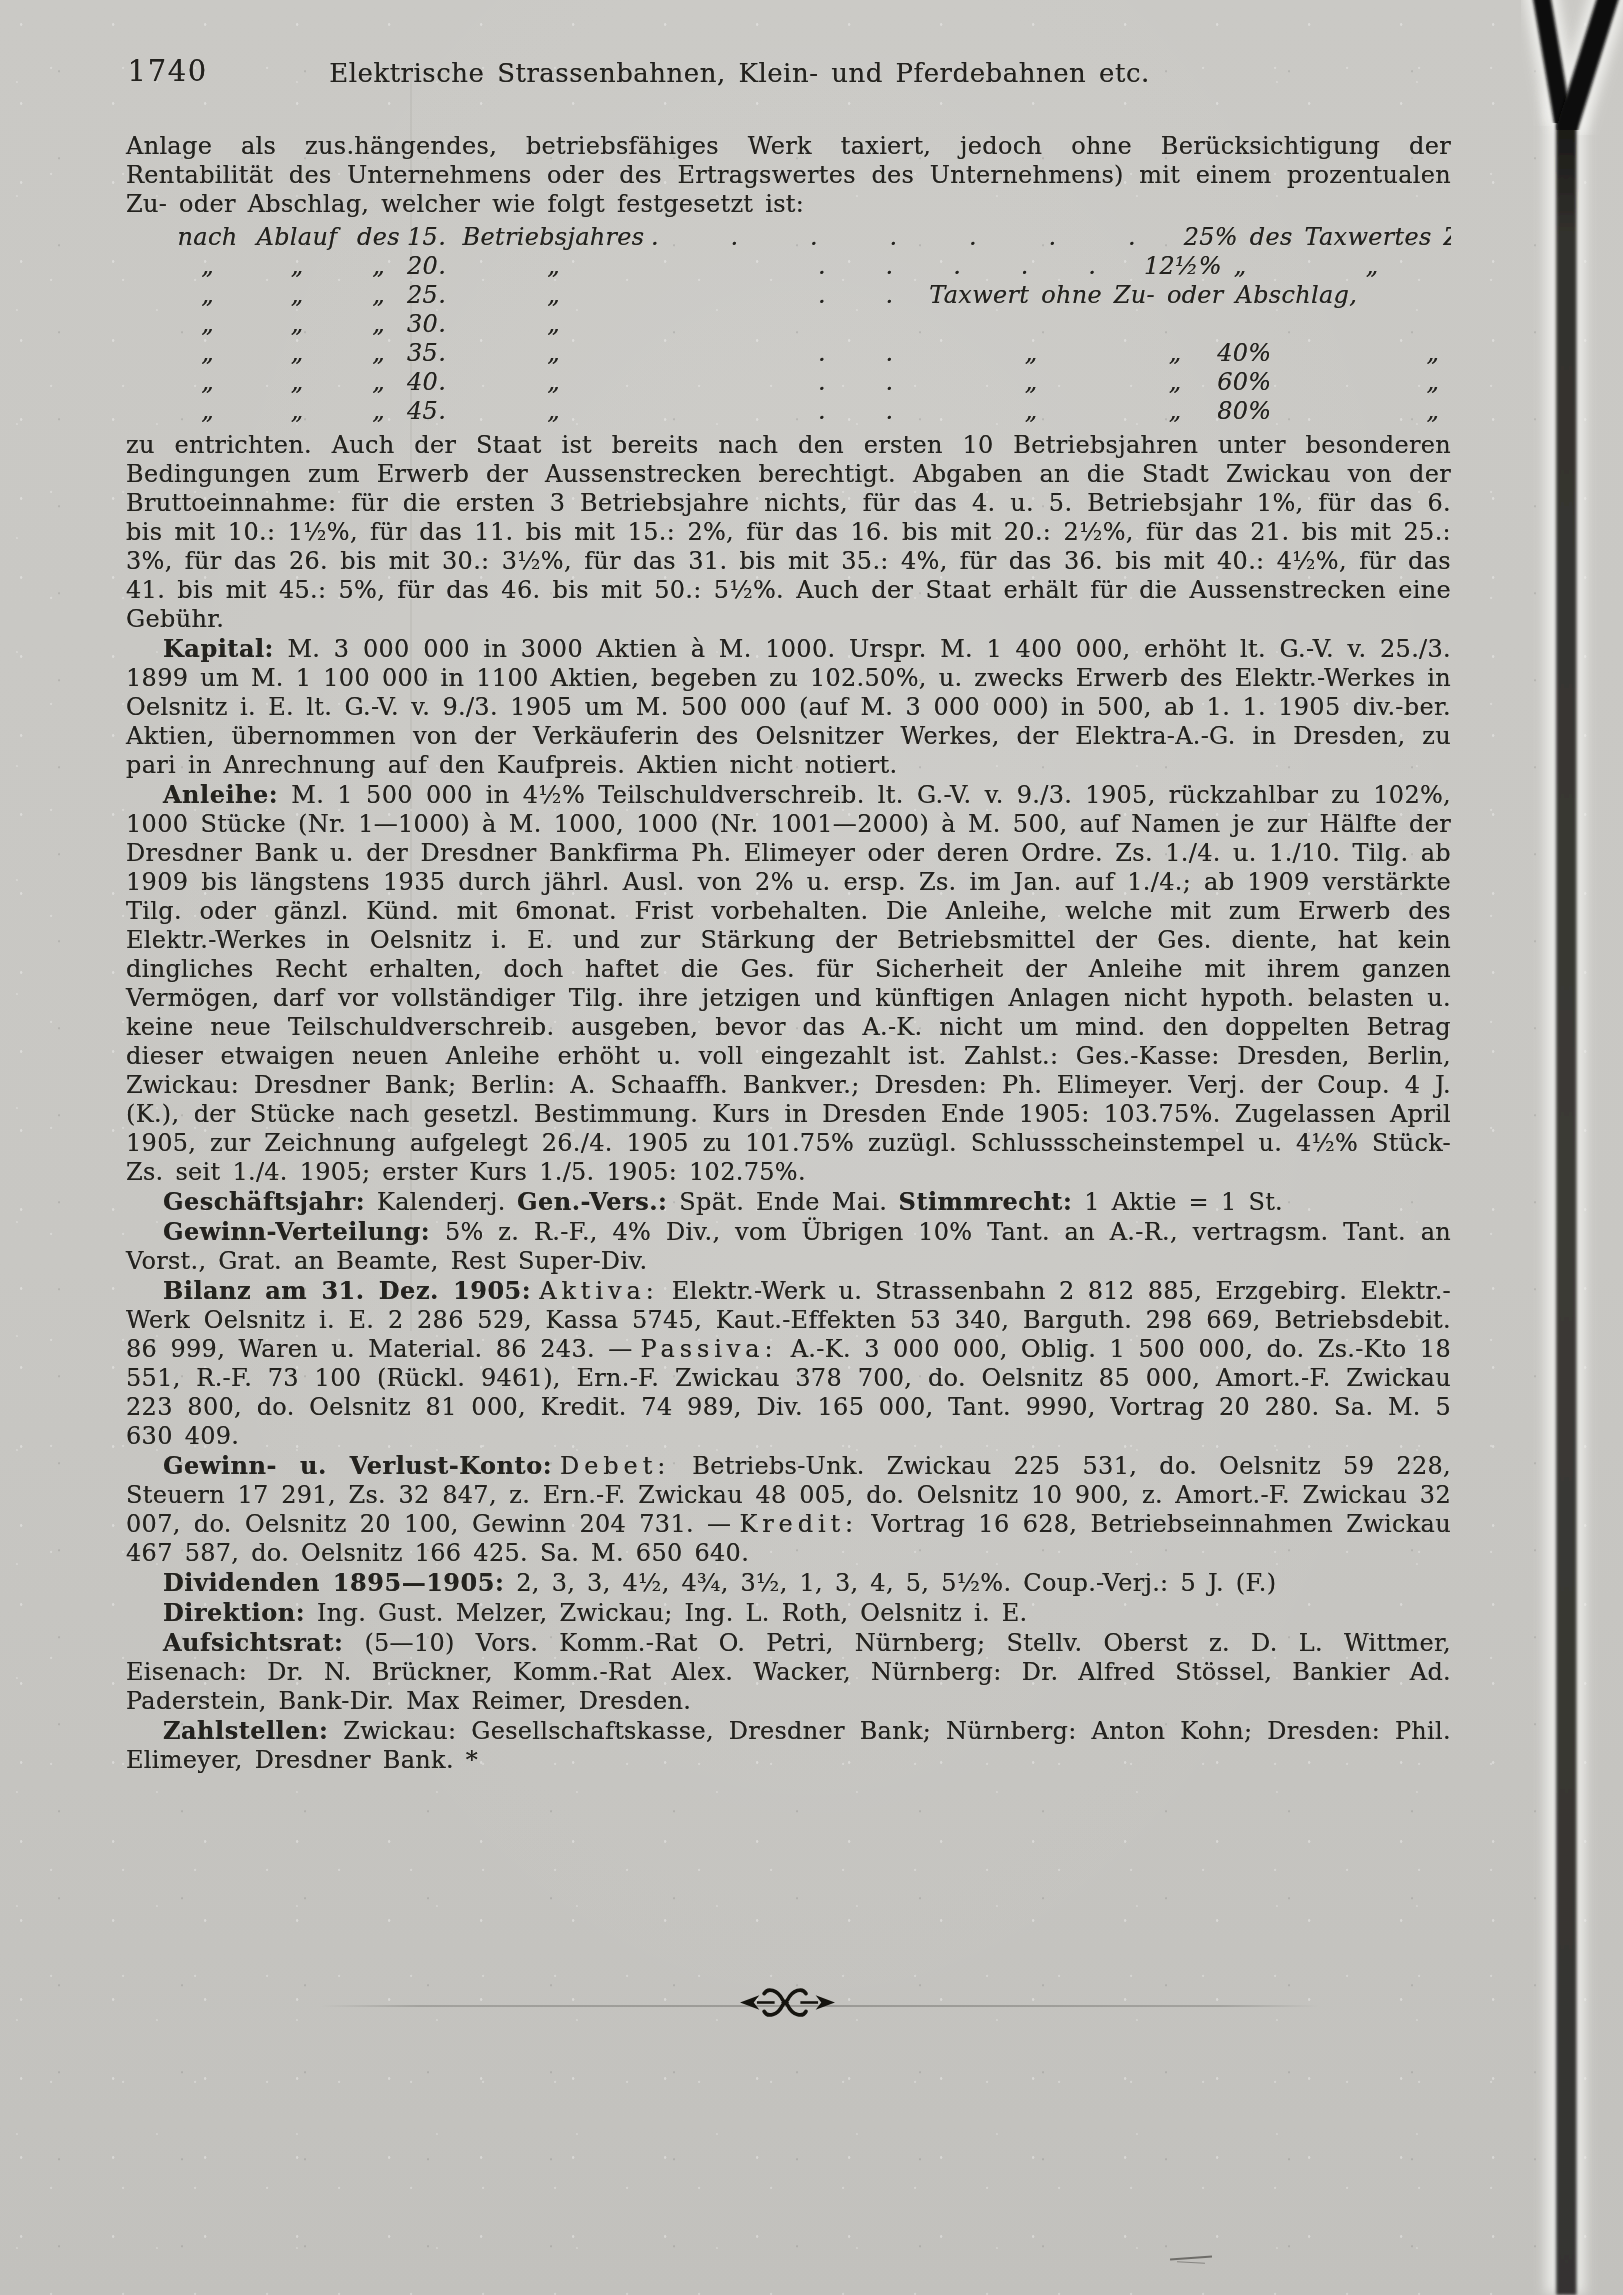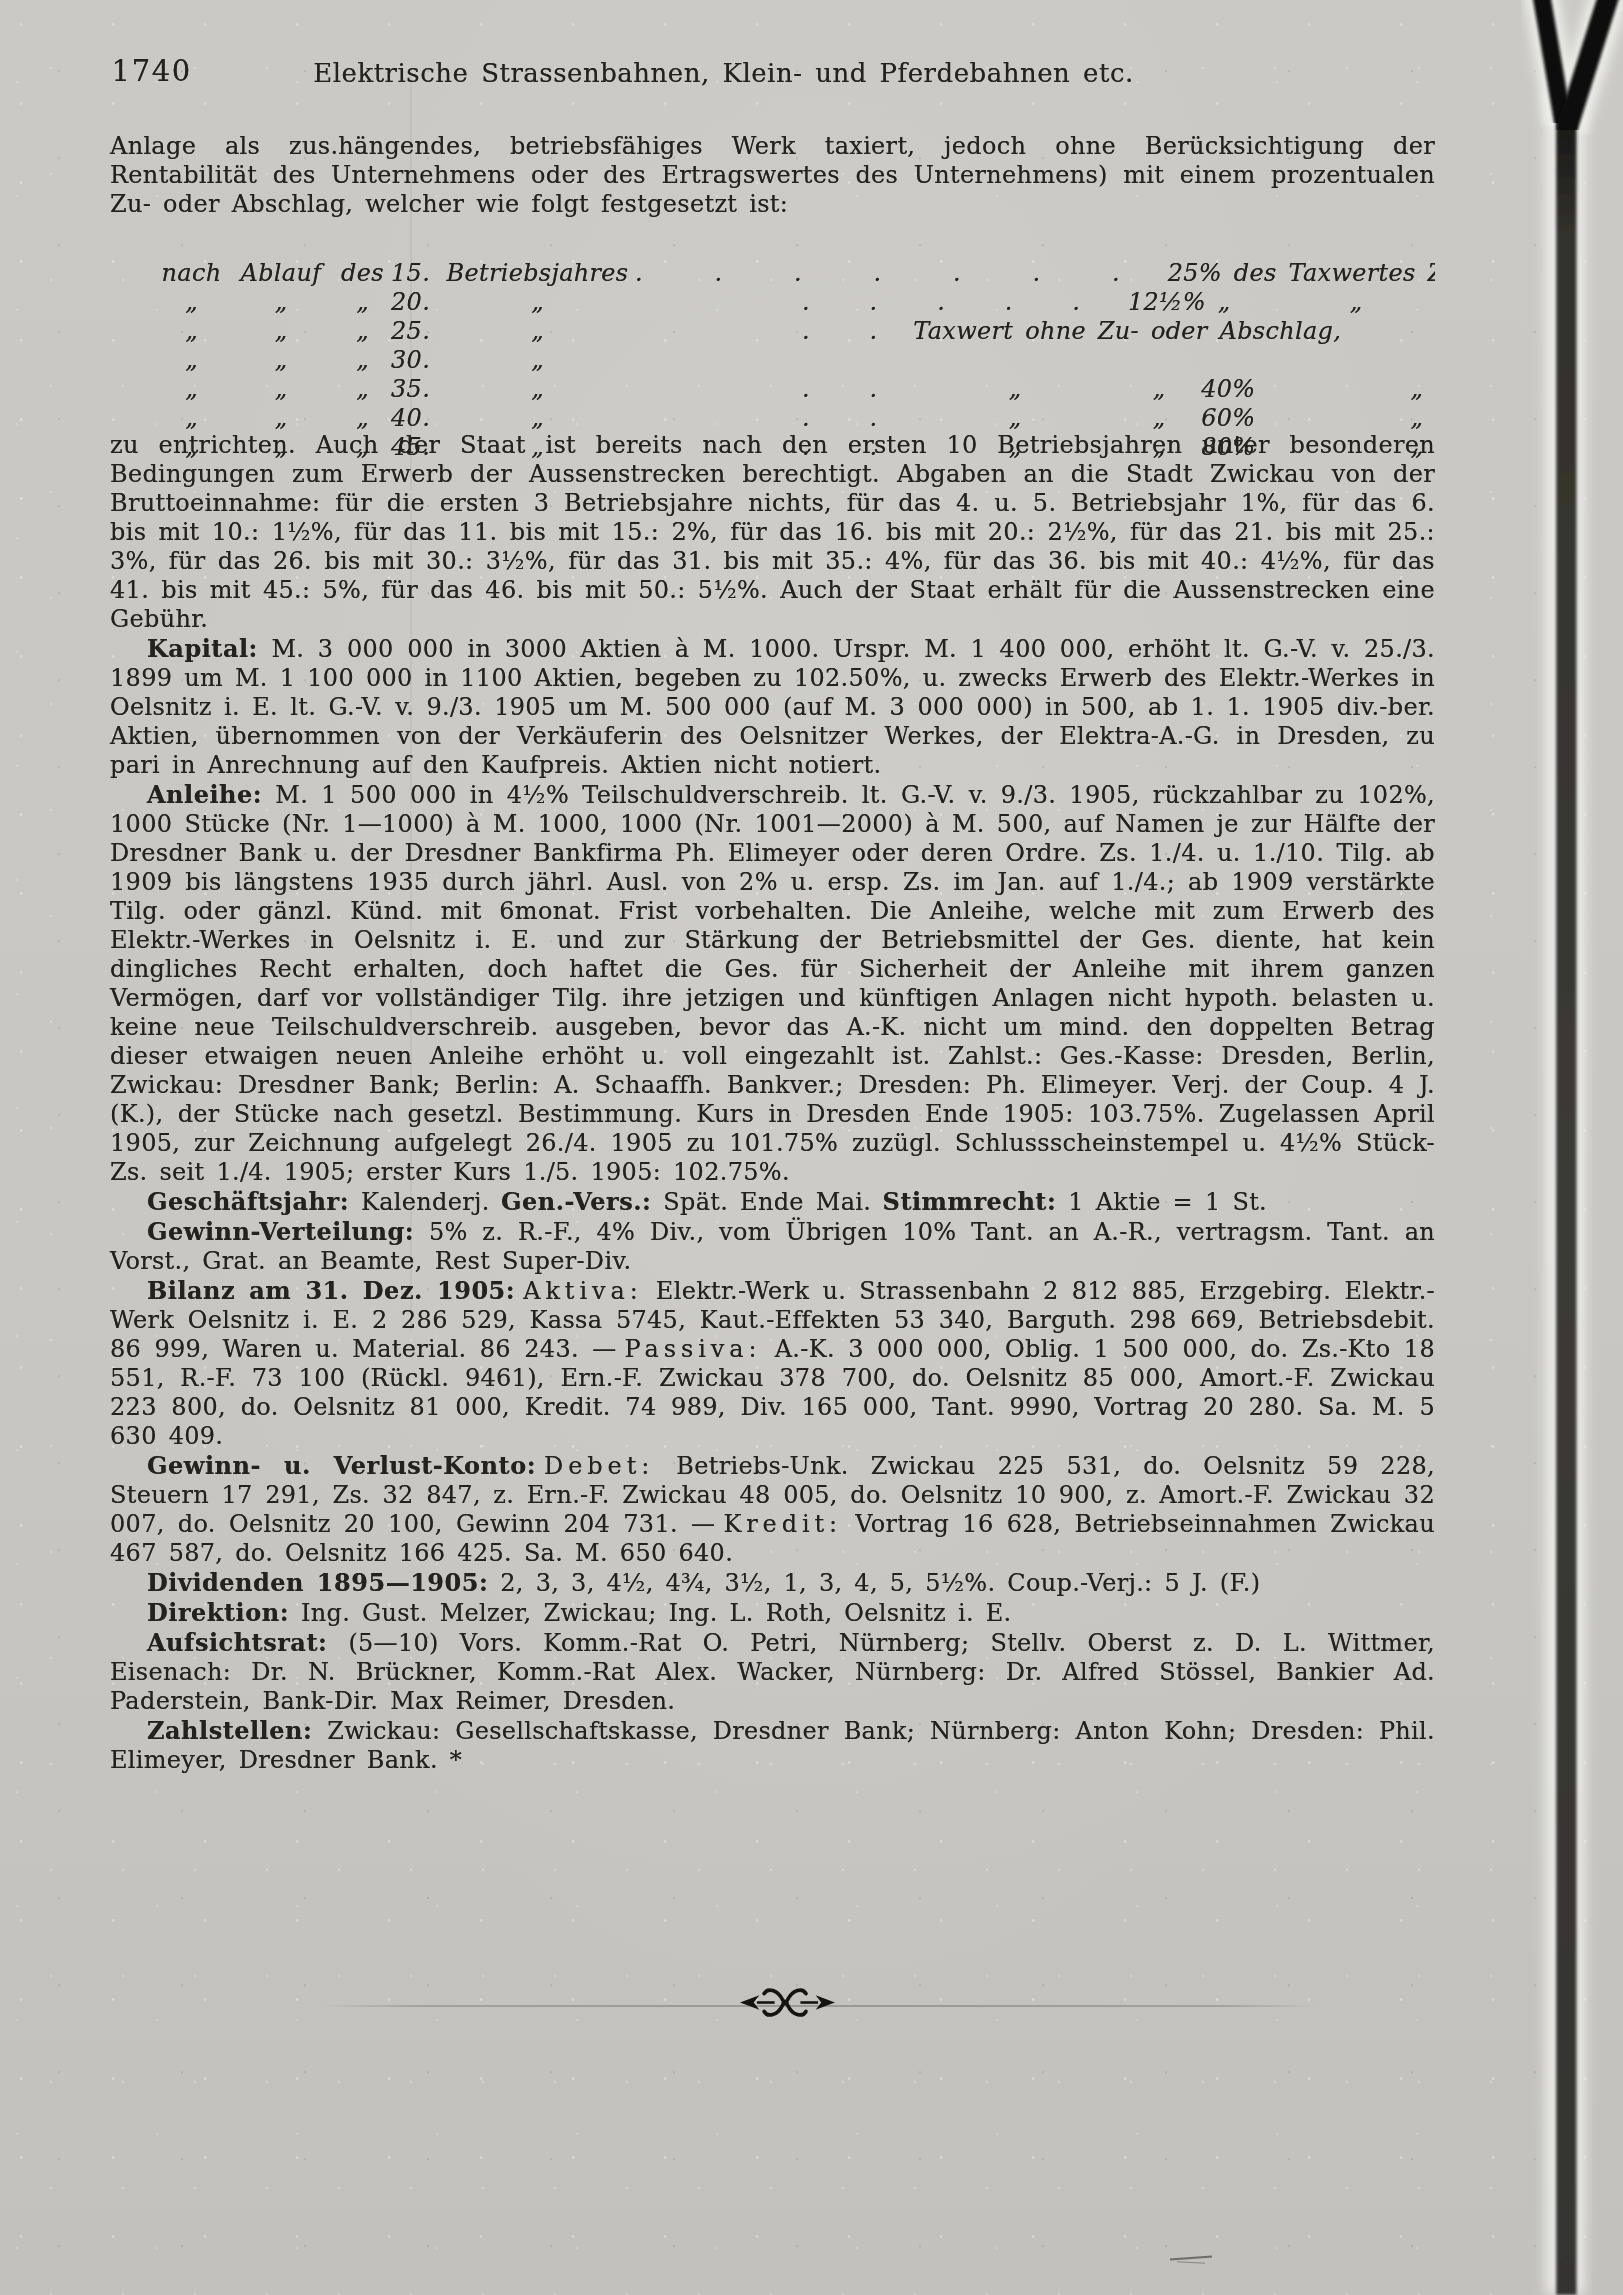--- a/index.html
+++ b/index.html
@@ -16,40 +16,40 @@
   .grain{
     position:absolute;inset:0;pointer-events:none;
     background-image:
       radial-gradient(circle at 23% 31%, rgba(255,255,255,.35) 0 1px, transparent 1.6px),
       radial-gradient(circle at 71% 64%, rgba(255,255,255,.28) 0 0.8px, transparent 1.5px),
       radial-gradient(circle at 48% 82%, rgba(0,0,0,.10) 0 0.8px, transparent 1.4px),
       radial-gradient(circle at 12% 72%, rgba(255,255,255,.22) 0 0.8px, transparent 1.3px);
     background-size:92px 79px, 72px 106px, 123px 87px, 140px 114px;
   }
   .content{
-    position:absolute;left:110px;top:0;width:1325px;
+    position:absolute;left:126px;top:0;width:1325px;
     font-size:24px;line-height:29px;
     letter-spacing:0.3px;word-spacing:4px;
     text-align:justify;
     text-shadow:0 0 0.6px rgba(30,29,25,.65);
   }
   .header{position:relative;height:41px;margin-top:57px;margin-bottom:34px;}
   .pageno{position:absolute;left:1.6px;top:0;font-size:29px;letter-spacing:1.6px;}
   .htitle{position:absolute;left:0;right:0;top:2.4px;text-align:center;font-size:26px;transform:translateX(-49px);letter-spacing:0.5px;}
   p{margin:0;}
   .sec{text-indent:37px;}
   b.lead{font-weight:bold;letter-spacing:0.5px;}
   .lead-follow{margin-left:11.4px;}
   .sperr{letter-spacing:4.9px;margin-left:8px;}
   .schedule{margin:4px 0 4.9px 45px;font-style:italic;}
   .srow{display:flex;height:29px;align-items:baseline;text-align:left;}
   .ca{width:73px;text-align:center;}
   .cb{width:106px;text-align:center;}
   .cc{width:57px;text-align:center;}
-  .cd{width:49px;text-align:left;margin-top:36px;}
+  .cd{width:49px;text-align:left;}
   .ce{width:195px;text-align:center;}
   .crest{flex:1;white-space:pre;overflow:hidden;}
   .crease{position:absolute;left:410px;top:65px;width:2.4px;height:1266px;background:rgba(30,30,26,.05);}
   .divider{
     position:absolute;left:321px;top:2005px;width:998px;height:1.6px;
     background:linear-gradient(90deg, rgba(45,44,40,0) 0%, rgba(45,44,40,.22) 10%, rgba(45,44,40,.28) 50%, rgba(45,44,40,.22) 90%, rgba(45,44,40,0) 100%);
   }
   .footer-orn{position:absolute;top:1984px;left:0;width:1623px;display:flex;justify-content:center;transform:translateX(-24px);}
   .edge{position:absolute;top:0;right:0;}
   .smudge{position:absolute;left:1170px;top:2257px;width:47px;height:11.4px;}

